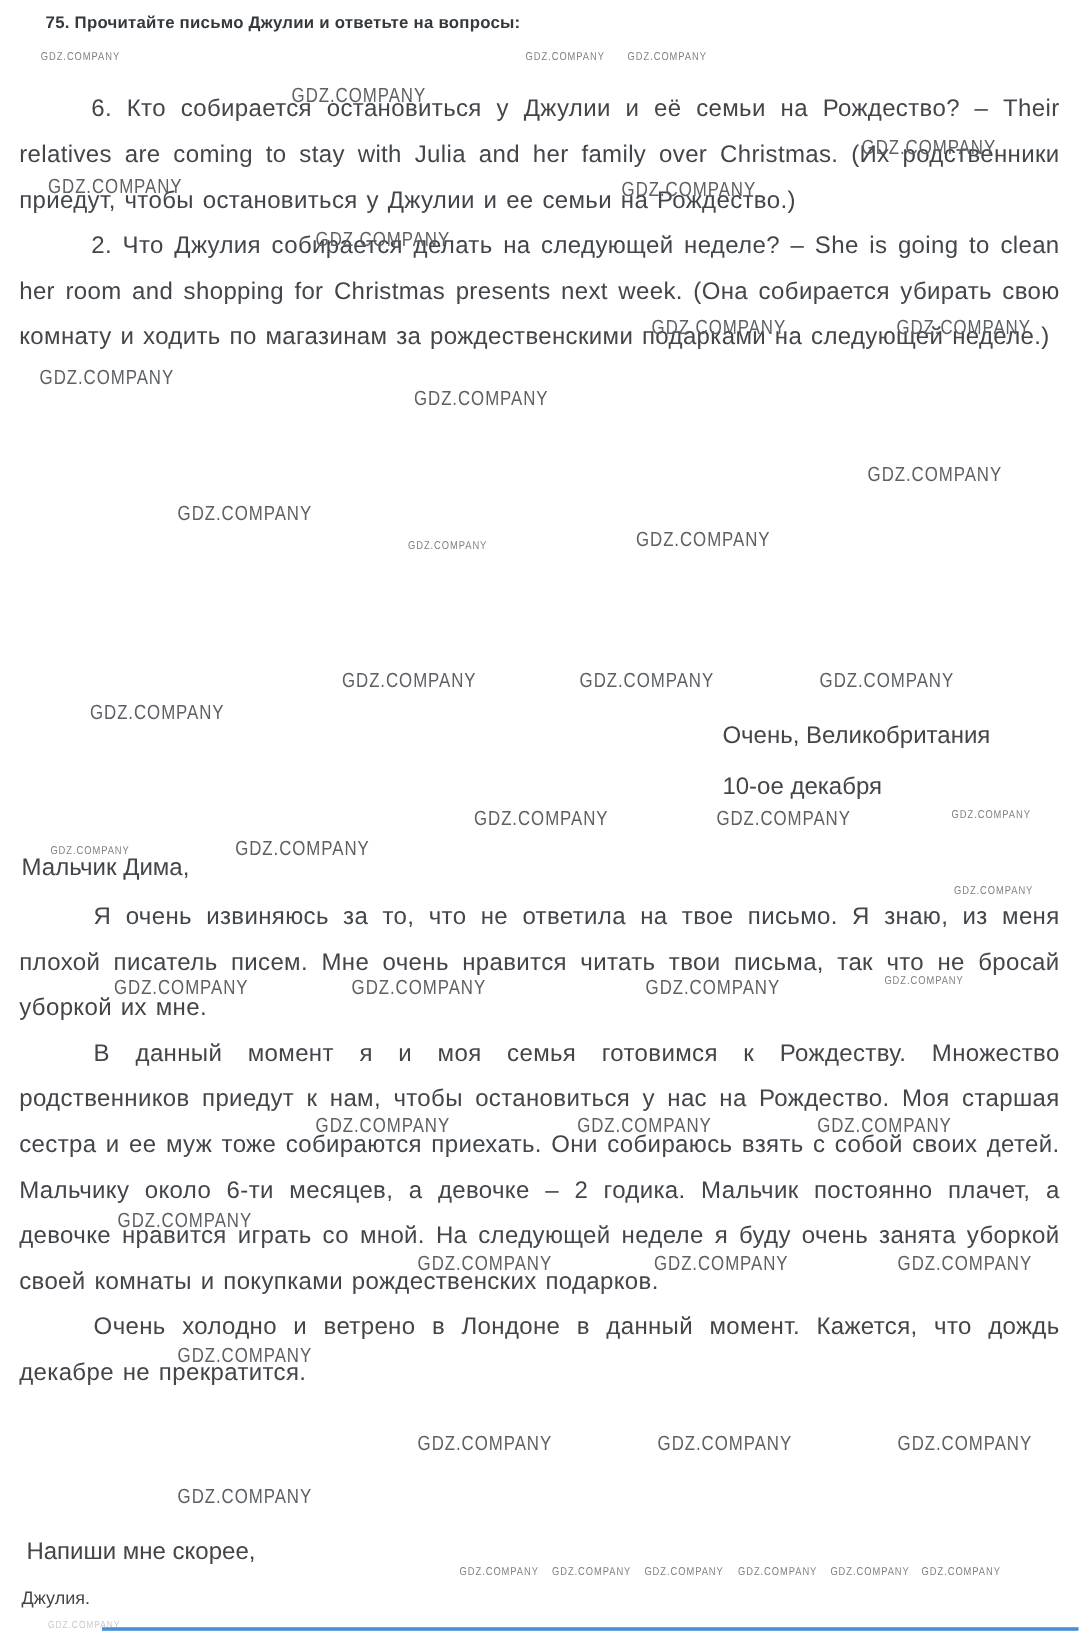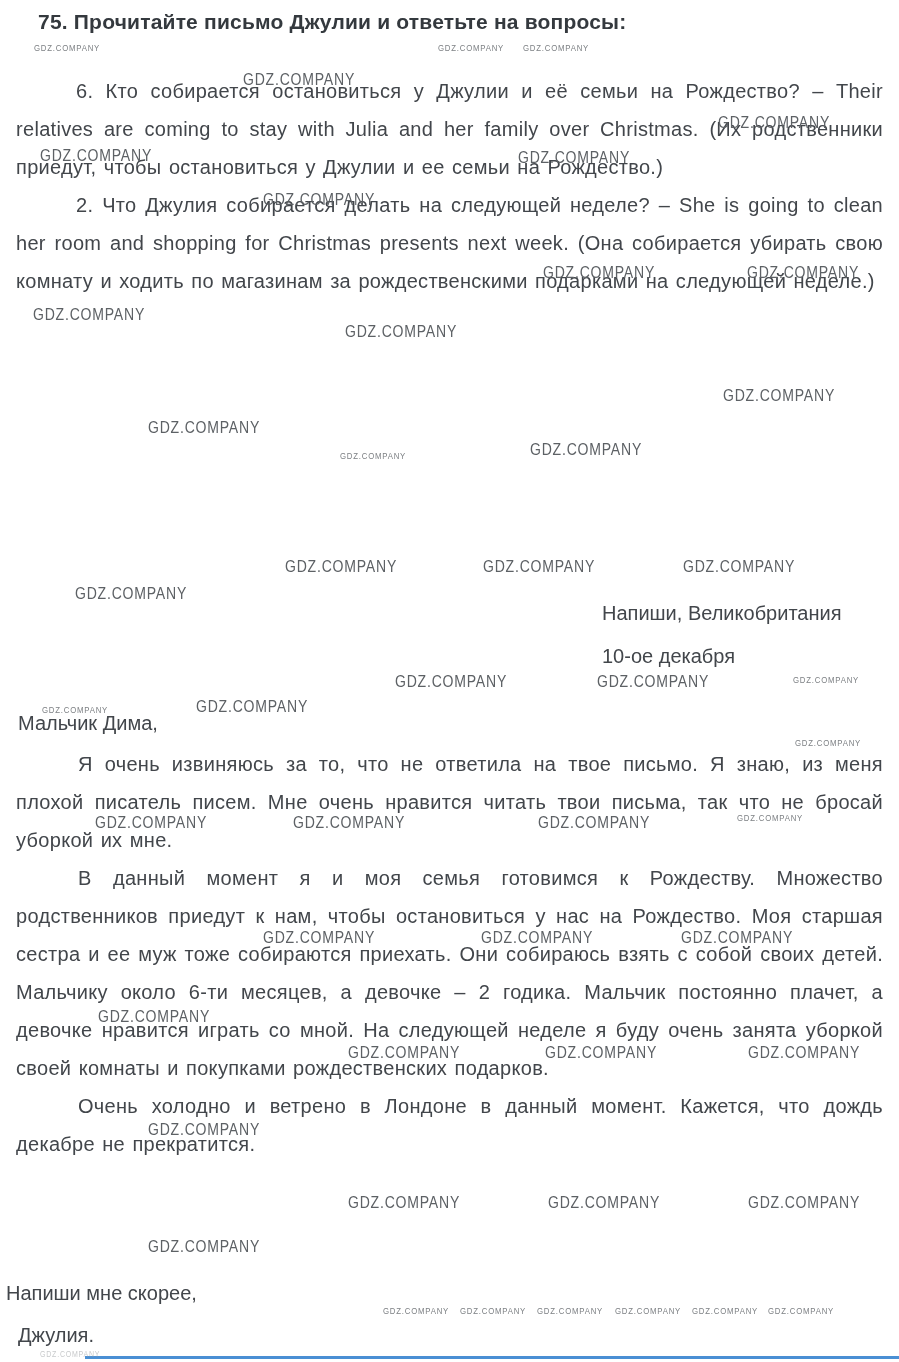--- a/index.html
+++ b/index.html
@@ -6,41 +6,41 @@
   .page{
     position:relative;
     width:899px;height:1362px;
     background:#ffffff;
     font-family:"Liberation Sans",sans-serif;
     color:#42464b;
     overflow:hidden;
   }
   .title{
     position:absolute;left:38px;top:10px;margin:0;
-    font-size:21px;font-weight:bold;color:#34393e;letter-spacing:.2px;
+    font-size:14px;font-weight:bold;color:#34393e;letter-spacing:.2px;
   }
   .qa{
     position:absolute;left:16px;top:72px;width:867px;
     font-size:20px;line-height:38px;text-align:justify;
     letter-spacing:.3px;word-spacing:1.5px;
   }
   .qa p{margin:0;text-indent:60px;}
   .letter-head{
     position:absolute;left:602px;top:592px;
     font-size:20px;line-height:43px;white-space:nowrap;
   }
   .salutation{position:absolute;left:18px;top:712px;font-size:20px;}
   .letter-body{
     position:absolute;left:16px;top:745px;width:867px;
     font-size:20px;line-height:38px;text-align:justify;
     letter-spacing:.3px;word-spacing:1.5px;
   }
   .letter-body p{margin:0;text-indent:62px;}
-  .closing{position:absolute;left:6px;top:1282px;font-size:20px;}
-  .signature{position:absolute;left:18px;top:1324px;font-size:20px;}
+  .closing{position:absolute;left:22px;top:1282px;font-size:20px;}
+  .signature{position:absolute;left:18px;top:1324px;font-size:15px;}
   .watermark-layer{position:absolute;left:0;top:0;width:100%;height:100%;pointer-events:none;}
   .wm{
     position:absolute;white-space:nowrap;
     font-family:"Liberation Sans",sans-serif;
     transform:scale(0.78,0.95);transform-origin:0 0;
     letter-spacing:1px;color:#5d6165;
   }
   .wm.lg{font-size:18px;}
   .wm.sm{font-size:10px;color:#7d8084;}
   .wm.xs{font-size:9px;color:#9a9da0;opacity:.55;}
@@ -52,21 +52,21 @@
 <div class="page" style="background: rgb(255, 255, 255);">
 
   <h1 class="title">75. Прочитайте письмо Джулии и ответьте на вопросы:</h1>
 
   <div class="qa">
     <p>6. Кто собирается остановиться у Джулии и её семьи на Рождество? – Their relatives are coming to stay with Julia and her family over Christmas. (Их родственники приедут, чтобы остановиться у Джулии и ее семьи на Рождество.)</p>
     <p>2. Что Джулия собирается делать на следующей неделе? – She is going to clean her room and shopping for Christmas presents next week. (Она собирается убирать свою комнату и ходить по магазинам за рождественскими подарками на следующей неделе.)</p>
   </div>
 
   <div class="letter-head">
-    <div>Напиши, Великобритания</div>
+    <div>Очень, Великобритания</div>
     <div>10-ое декабря</div>
   </div>
 
   <div class="salutation">Мальчик Дима,</div>
 
   <div class="letter-body">
     <p>Я очень извиняюсь за то, что не ответила на твое письмо. Я знаю, из меня плохой писатель писем. Мне очень нравится читать твои письма, так что не бросай уборкой их мне.</p>
     <p>В данный момент я и моя семья готовимся к Рождеству. Множество родственников приедут к нам, чтобы остановиться у нас на Рождество. Моя старшая сестра и ее муж тоже собираются приехать. Они собираюсь взять с собой своих детей. Мальчику около 6-ти месяцев, а девочке – 2 годика. Мальчик постоянно плачет, а девочке нравится играть со мной. На следующей неделе я буду очень занята уборкой своей комнаты и покупками рождественских подарков.</p>
     <p>Очень холодно и ветрено в Лондоне в данный момент. Кажется, что дождь декабре не прекратится.</p>
   </div>

